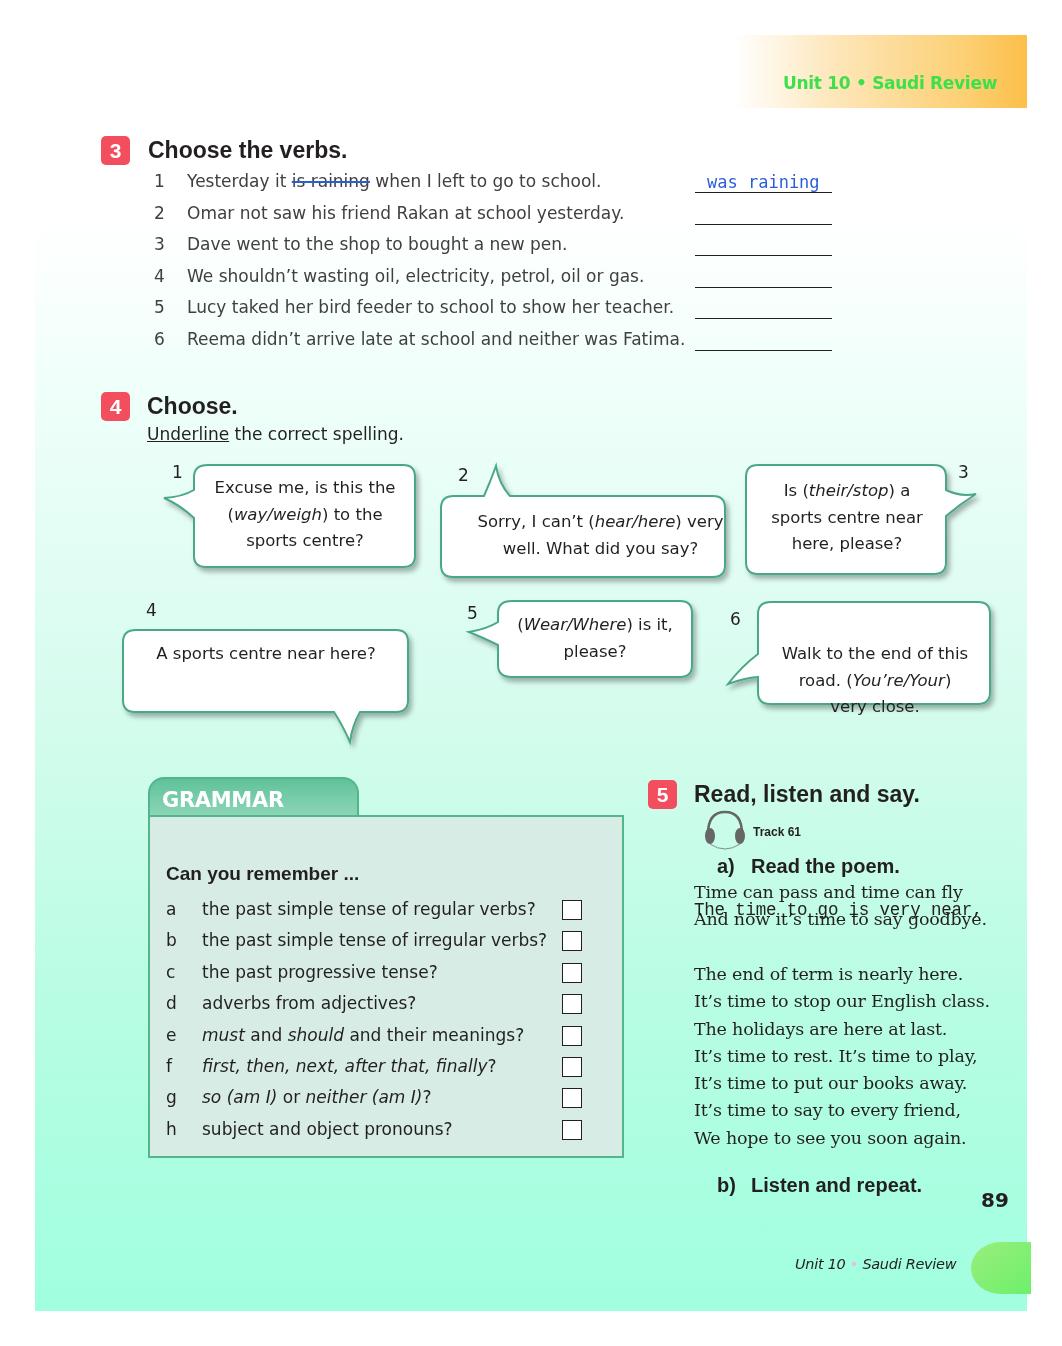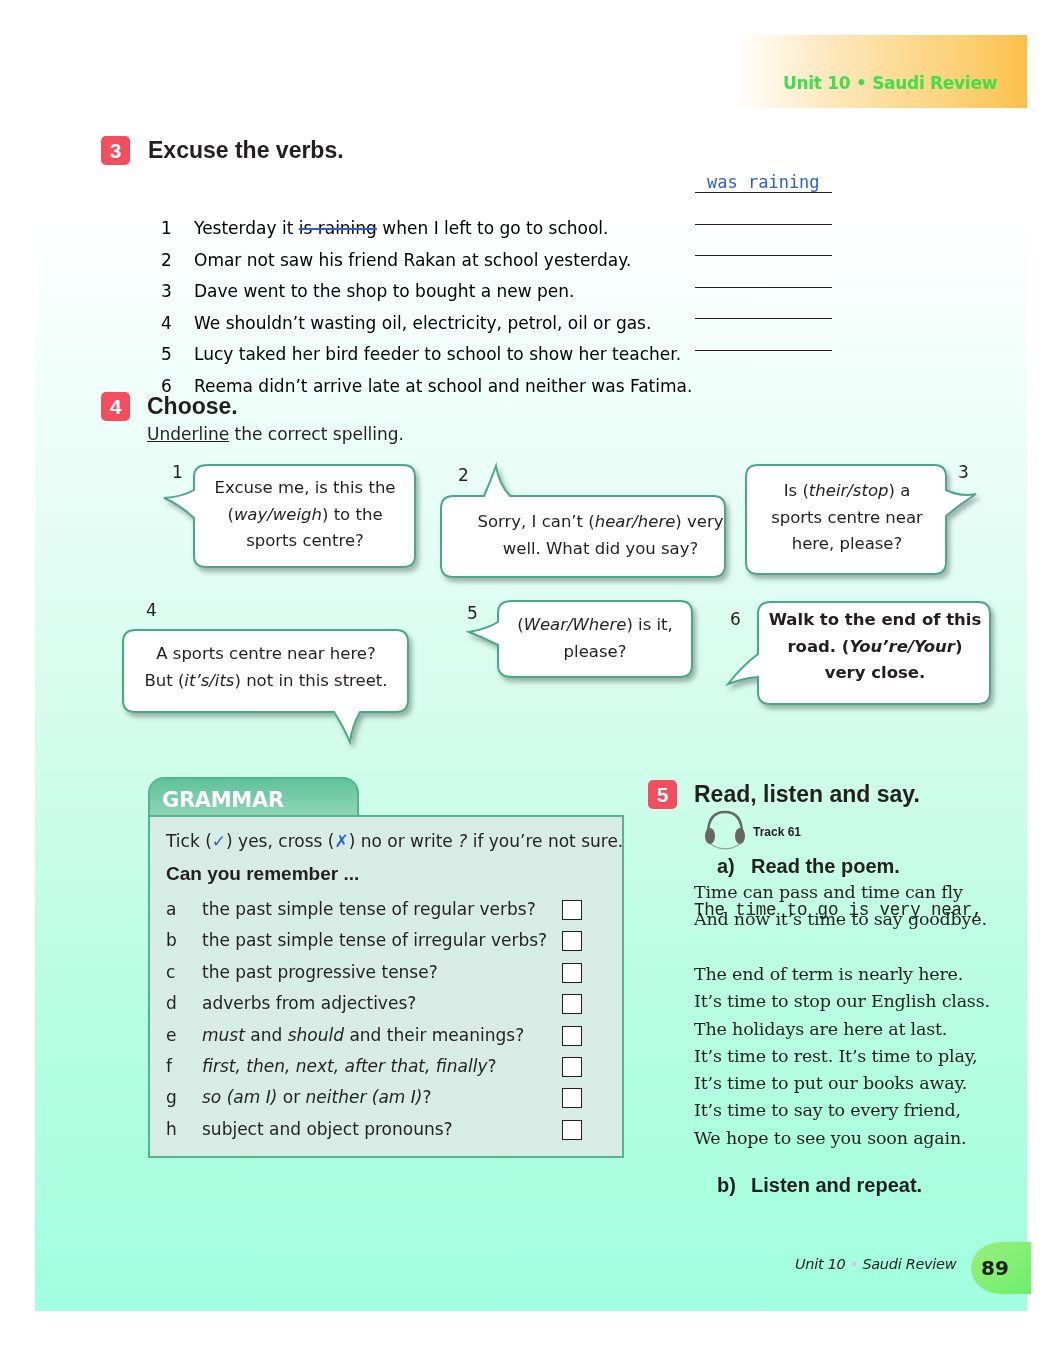--- a/index.html
+++ b/index.html
@@ -17,21 +17,21 @@
     position: absolute; left: 48px; top: 38px; font-family: "DejaVu Sans", sans-serif;
     font-weight: bold; font-size: 17px; color: #3ddf4a; letter-spacing: -0.3px;
   }
   .abs { position: absolute; }
   .num-badge {
     position: absolute; width: 29px; height: 29px; border-radius: 5px; background: #f24e5e;
     color: #fff; font-weight: bold; font-size: 21px; text-align: center; line-height: 29px;
     font-family: "Liberation Sans", sans-serif;
   }
   .ex-title { position: absolute; font-family: "Liberation Sans", sans-serif; font-weight: bold; font-size: 23px; color: #231f20; }
-  .item-row { position: absolute; left: 161px; font-family: "DejaVu Sans", sans-serif; font-size: 17px; color: #000000; height: 22px; white-space: nowrap; margin-top: 47px; }
+  .item-row { position: absolute; left: 154px; font-family: "DejaVu Sans", sans-serif; font-size: 17px; color: #404040; height: 22px; white-space: nowrap; }
   .item-row .n { display: inline-block; width: 33px; }
   .strike { text-decoration: line-through; text-decoration-color: #2b5fd9; text-decoration-thickness: 2px; }
   .answer-line { position: absolute; left: 695px; width: 137px; border-bottom: 1.5px solid #231f20; height: 22px; }
   .answer-text { position: absolute; left: 12px; bottom: 0; font-family: "DejaVu Sans Mono", monospace; font-size: 17px; color: #2b5fd9; }
   .subtitle { position: absolute; left: 147px; top: 424px; font-size: 17px; font-family: "DejaVu Sans", sans-serif; color: #231f20; }
   .subtitle u { text-decoration: underline; }
   .bubble-num { position: absolute; font-family: "DejaVu Sans", sans-serif; font-size: 17px; color: #231f20; }
   svg.bubbles { position: absolute; left: 0; top: 0; }
   .bubble-text {
     position: absolute; text-align: center; font-family: "DejaVu Sans", sans-serif; font-size: 16.5px; line-height: 26.5px; color: #231f20;
@@ -56,33 +56,33 @@
   .sub-head { position: absolute; left: 694px; font-family: "Liberation Sans", sans-serif; font-weight: bold; font-size: 20px; color: #231f20; margin-left: 23px; }
   .sub-head .l { display: inline-block; width: 34px; }
   .track { position: absolute; left: 753px; top: 825px; font-family: "Liberation Sans", sans-serif; font-weight: bold; font-size: 12px; color: #231f20; }
   .poem-line { position: absolute; left: 694px; font-family: "DejaVu Serif", serif; font-size: 17.5px; color: #231f20; white-space: nowrap; letter-spacing: -0.2px; }
   .footer-text { position: absolute; left: 795px; top: 1256px; font-style: italic; font-size: 14.5px; color: #231f20; font-family: "DejaVu Sans", sans-serif; white-space: nowrap; letter-spacing: -0.3px; }
   .footer-text .dot { color: #e8b8f0; font-style: normal; }
   .page-oval {
     position: absolute; left: 971px; top: 1242px; width: 60px; height: 52px; border-radius: 30px 0 0 30px / 26px 0 0 26px;
     background: linear-gradient(to bottom right, #9aee7c, #6df06b);
   }
-  .page-num { position: absolute; left: 981px; top: 1256px; font-weight: bold; font-size: 20px; color: #231f20; font-family: "DejaVu Sans", sans-serif; }
+  .page-num { position: absolute; left: 981px; top: 1188px; font-weight: bold; font-size: 20px; color: #231f20; font-family: "DejaVu Sans", sans-serif; }
 </style>
 </head>
 <body>
 
 <div class="panel"></div>
 
 <div class="unit-banner">
   <span>Unit 10 • Saudi Review</span>
 </div>
 
 <div class="num-badge" style="left:101px;top:136px;">3</div>
-<div class="ex-title" style="left:148px;top:137px;">Excuse the verbs.</div>
+<div class="ex-title" style="left:148px;top:137px;">Choose the verbs.</div>
 
 <div id="ex3-items">
     <div class="item-row" style="top: 171px;"><span class="n">1</span>Yesterday it <span class="strike">is raining</span> when I left to go to school.</div>
     <div class="answer-line" style="top: 171px;">
       <span class="answer-text">was raining</span>
     </div>
     <div class="item-row" style="top: 203px;"><span class="n">2</span><span>Omar not saw his friend Rakan at school yesterday.</span></div>
     <div class="answer-line" style="top: 203px;"></div>
     <div class="item-row" style="top: 234px;"><span class="n">3</span><span>Dave went to the shop to bought a new pen.</span></div>
     <div class="answer-line" style="top: 234px;"></div>
@@ -134,40 +134,38 @@
     </div>
     <div class="bubble-num" style="left: 958px; top: 462px;">3</div>
     <div class="bubble-text" style="left: 748px; top: 478px; width: 198px;">
       <div>Is (<i>their/stop</i>) a</div>
       <div>sports centre near</div>
       <div>here, please?</div>
     </div>
     <div class="bubble-num" style="left: 146px; top: 600px;">4</div>
     <div class="bubble-text" style="left: 125px; top: 641px; width: 282px;">
       <div>A sports centre near here?</div>
-      <div>But (<i>it’s/its</i>) not in this street.</div>
     </div>
     <div class="bubble-num" style="left: 467px; top: 603px;">5</div>
     <div class="bubble-text" style="left: 500px; top: 612px; width: 190px;">
       <div>(<i>Wear/Where</i>) is it,</div>
       <div>please?</div>
     </div>
     <div class="bubble-num" style="left: 730px; top: 609px;">6</div>
-    <div class="bubble-text" style="left: 760px; top: 607px; width: 230px; font-weight: bold;">
+    <div class="bubble-text" style="left: 760px; top: 641px; width: 230px;">
       <div>Walk to the end of this</div>
       <div>road. (<i>You’re/Your</i>)</div>
       <div>very close.</div>
     </div>
   </div>
 
 <div class="gs-tab">
   <span>GRAMMAR STUDY</span>
 </div>
 <div class="gs-box">
-  <div class="gs-instr"><span>Tick (</span><span class="mark">✓</span><span>) yes, cross (</span><span class="mark">✗</span><span>) no or write </span><i>?</i><span> if you’re not sure.</span></div>
   <div class="gs-q">Can you remember ...</div>
   <div id="gs-items">
       <div class="gs-item" style="top: 82px;"><span class="l">a</span><span>the past simple tense of regular verbs?</span><div class="checkbox"></div></div>
       <div class="gs-item" style="top: 113.4px;"><span class="l">b</span><span>the past simple tense of irregular verbs?</span><div class="checkbox"></div></div>
       <div class="gs-item" style="top: 144.8px;"><span class="l">c</span><span>the past progressive tense?</span><div class="checkbox"></div></div>
       <div class="gs-item" style="top: 176.2px;"><span class="l">d</span><span>adverbs from adjectives?</span><div class="checkbox"></div></div>
       <div class="gs-item" style="top: 207.6px;"><span class="l">e</span><span><i>must</i> and <i>should</i> and their meanings?</span><div class="checkbox"></div></div>
       <div class="gs-item" style="top: 239px;"><span class="l">f</span><span><i>first, then, next, after that, finally</i>?</span><div class="checkbox"></div></div>
       <div class="gs-item" style="top: 270.4px;"><span class="l">g</span><span><i>so (am I)</i> or <i>neither (am I)</i>?</span><div class="checkbox"></div></div>
       <div class="gs-item" style="top: 301.8px;"><span class="l">h</span><span>subject and object pronouns?</span><div class="checkbox"></div></div>

